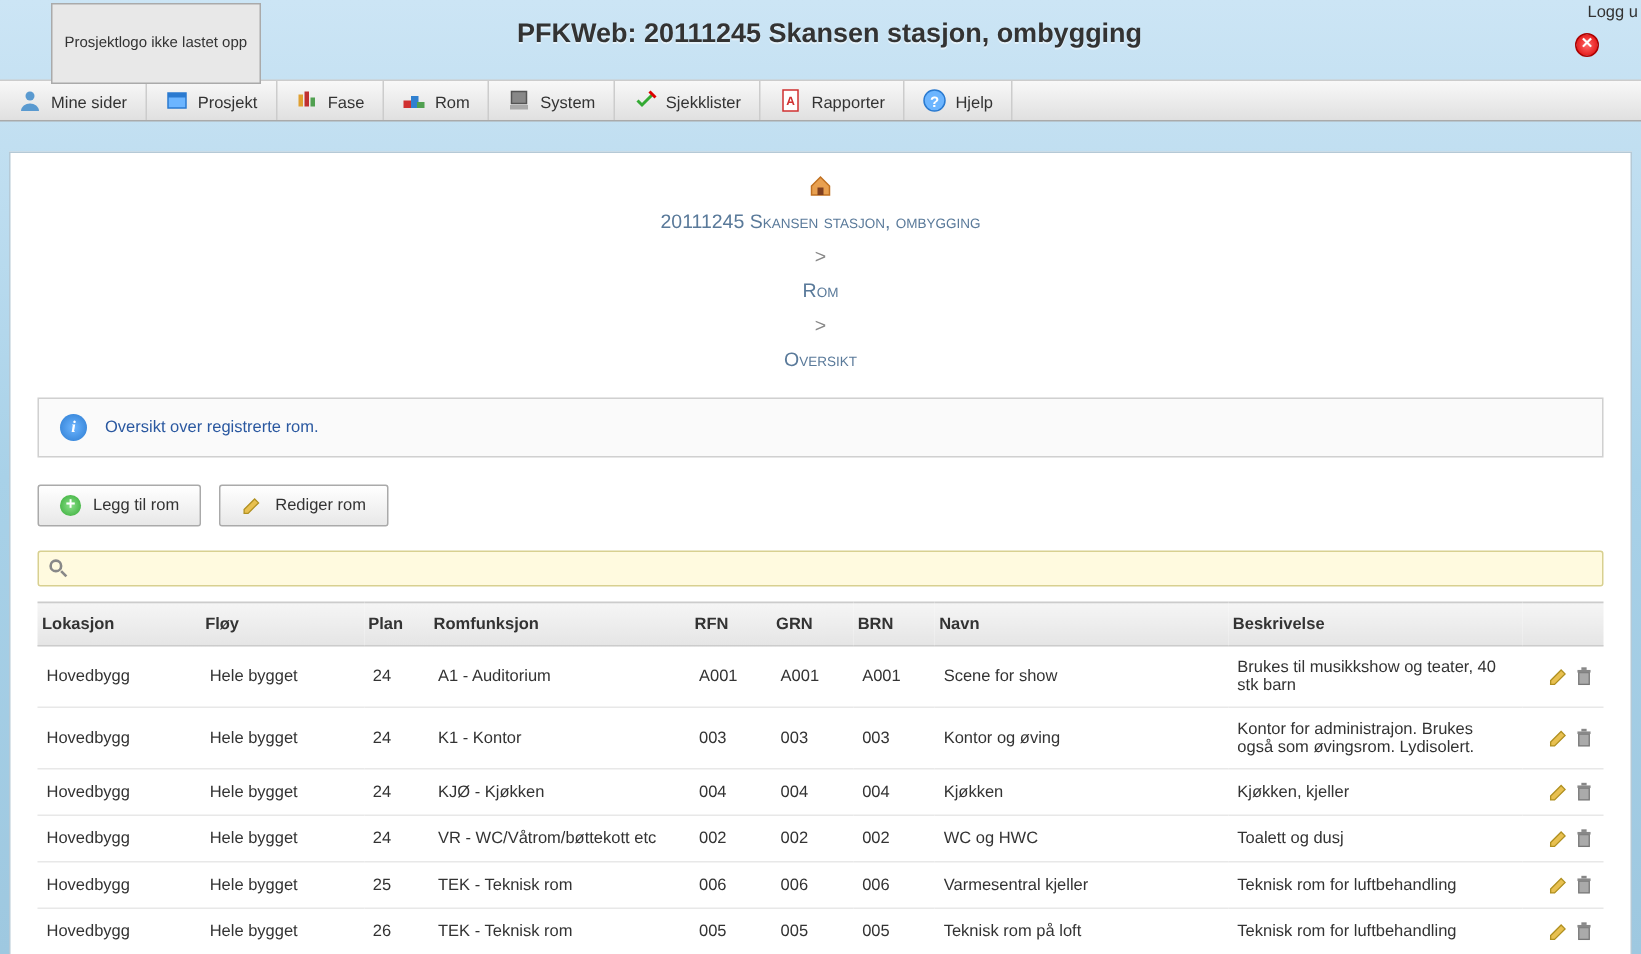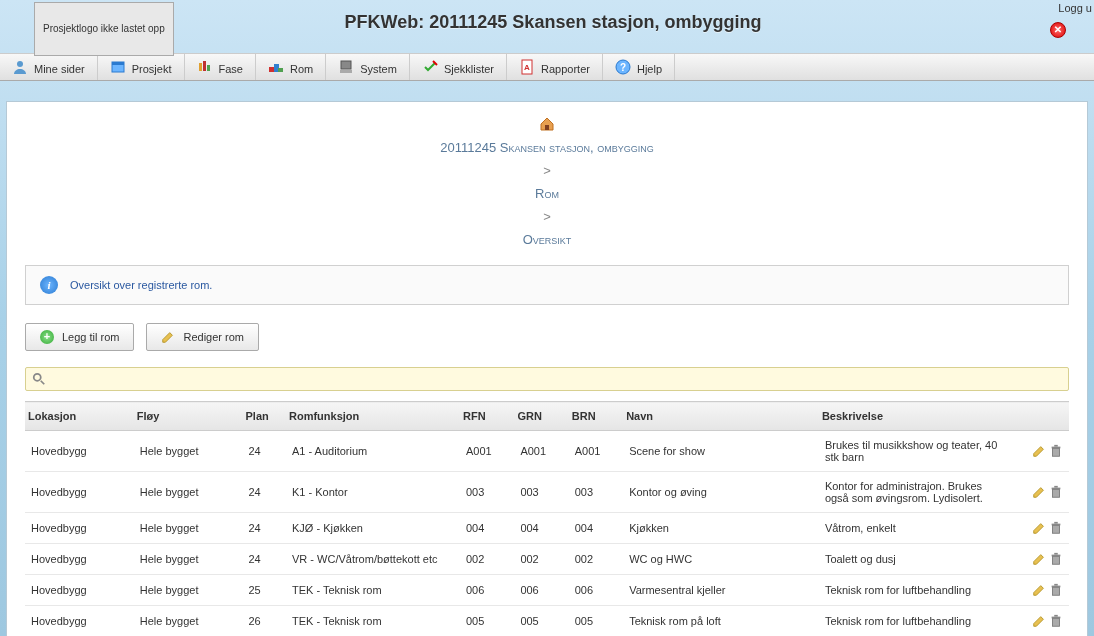--- a/index.html
+++ b/index.html
@@ -375,21 +375,21 @@
         </tr>
         <tr>
           <td>Hovedbygg</td>
           <td>Hele bygget</td>
           <td>24</td>
           <td>KJØ - Kjøkken</td>
           <td>004</td>
           <td>004</td>
           <td>004</td>
           <td>Kjøkken</td>
-          <td>Våtrom, enkelt</td>
+          <td>Kjøkken, kjeller</td>
           <td class="col-actions"><span class="action-icon"><svg width="14" height="14" viewBox="0 0 16 16">
                 <path d="M2 11l8-8 3 3-8 8H2z" fill="#e8c050" stroke="#b09020"></path>
               </svg></span><span class="action-icon"><svg width="14" height="14" viewBox="0 0 16 16">
                 <rect x="4" y="5" width="8" height="9" fill="#aaa" stroke="#777"></rect>
                 <rect x="3" y="3" width="10" height="2" fill="#888"></rect>
                 <rect x="6" y="1" width="4" height="2" fill="#888"></rect>
               </svg></span></td>
         </tr>
         <tr>
           <td>Hovedbygg</td>

